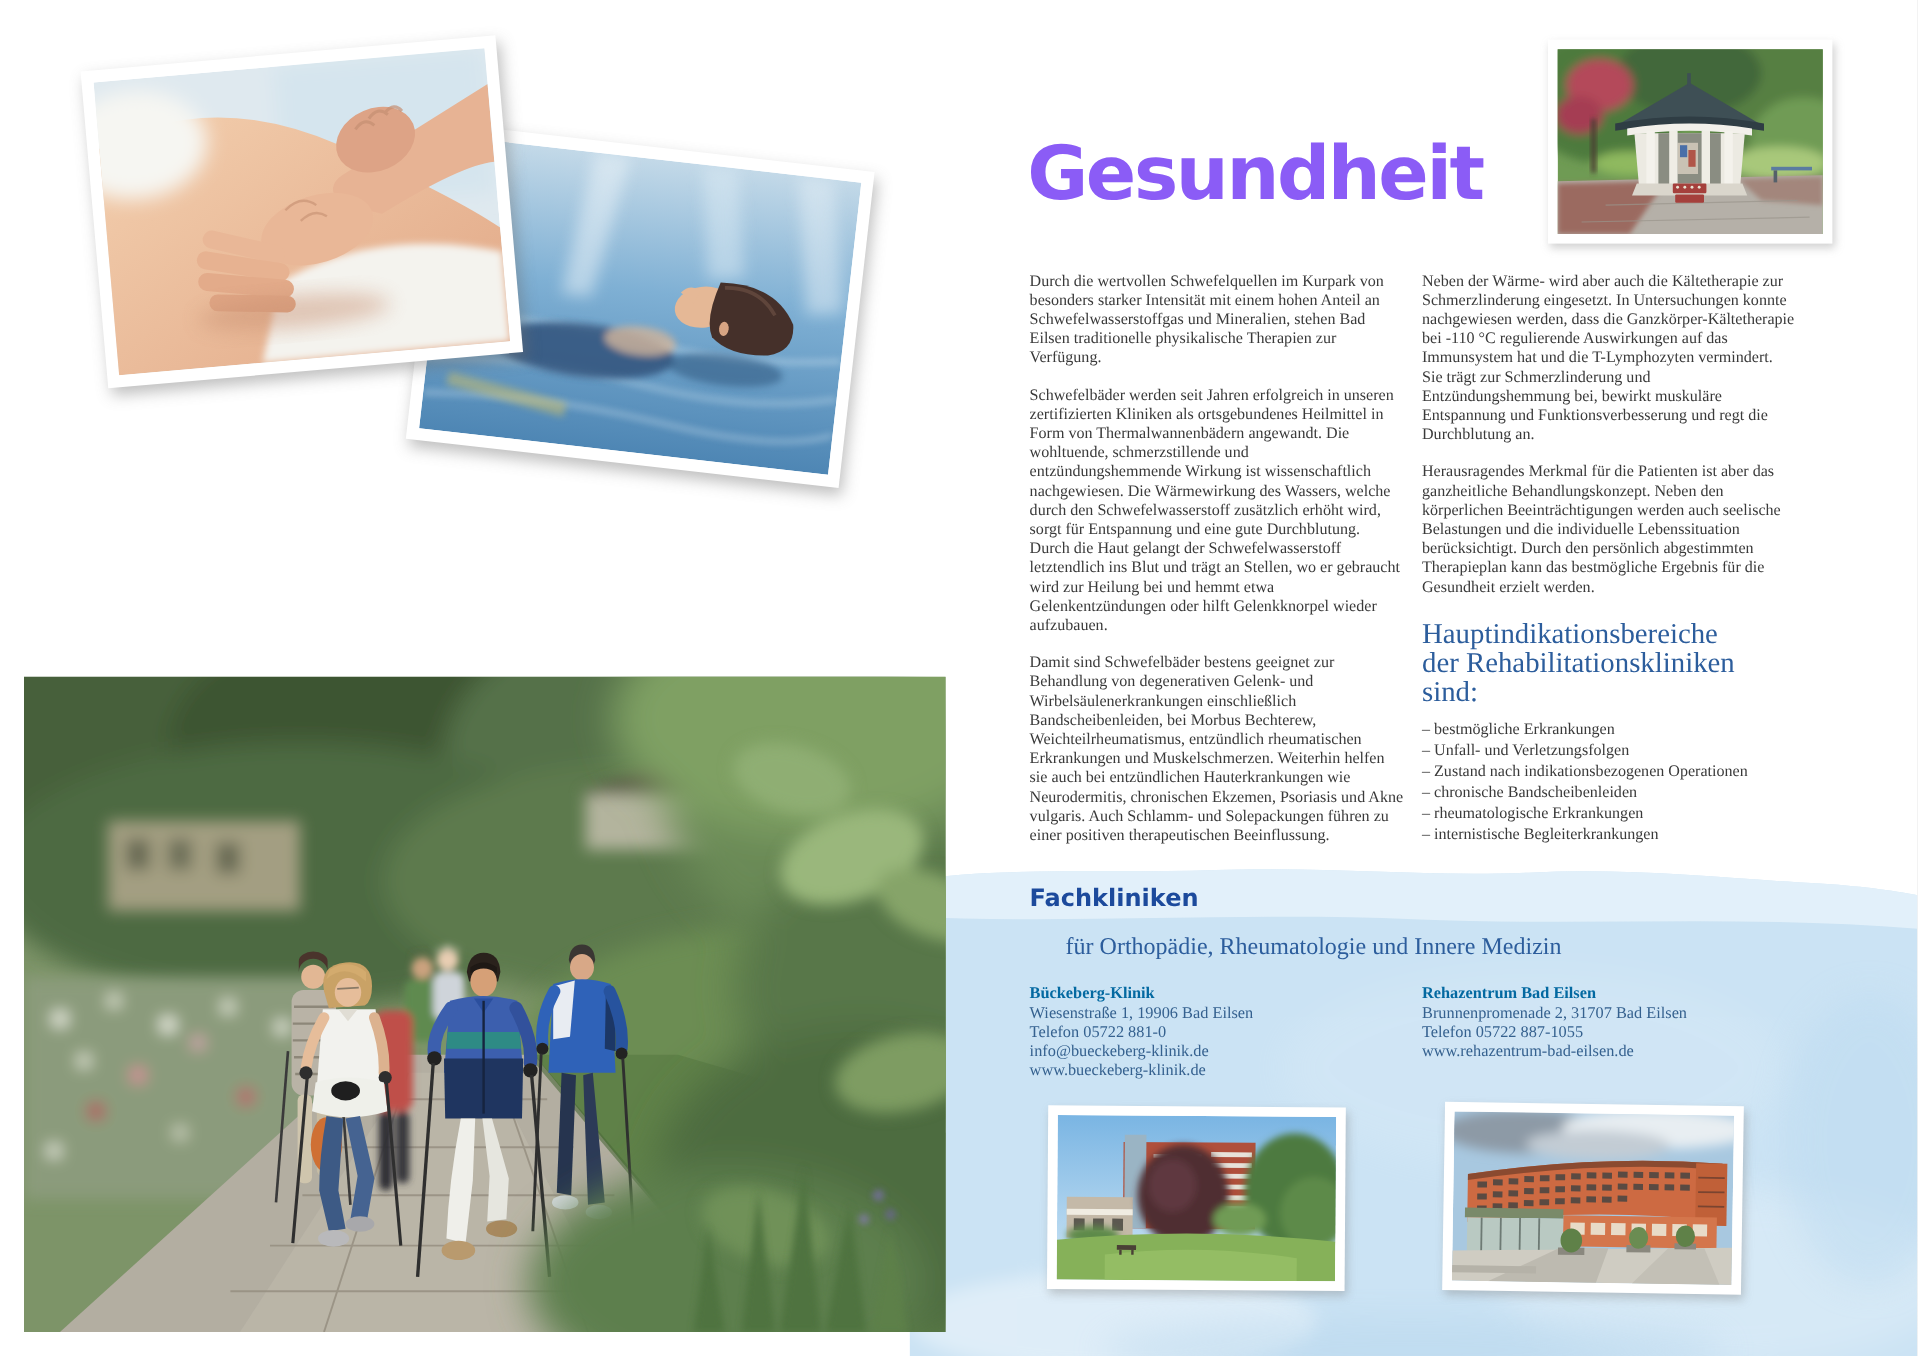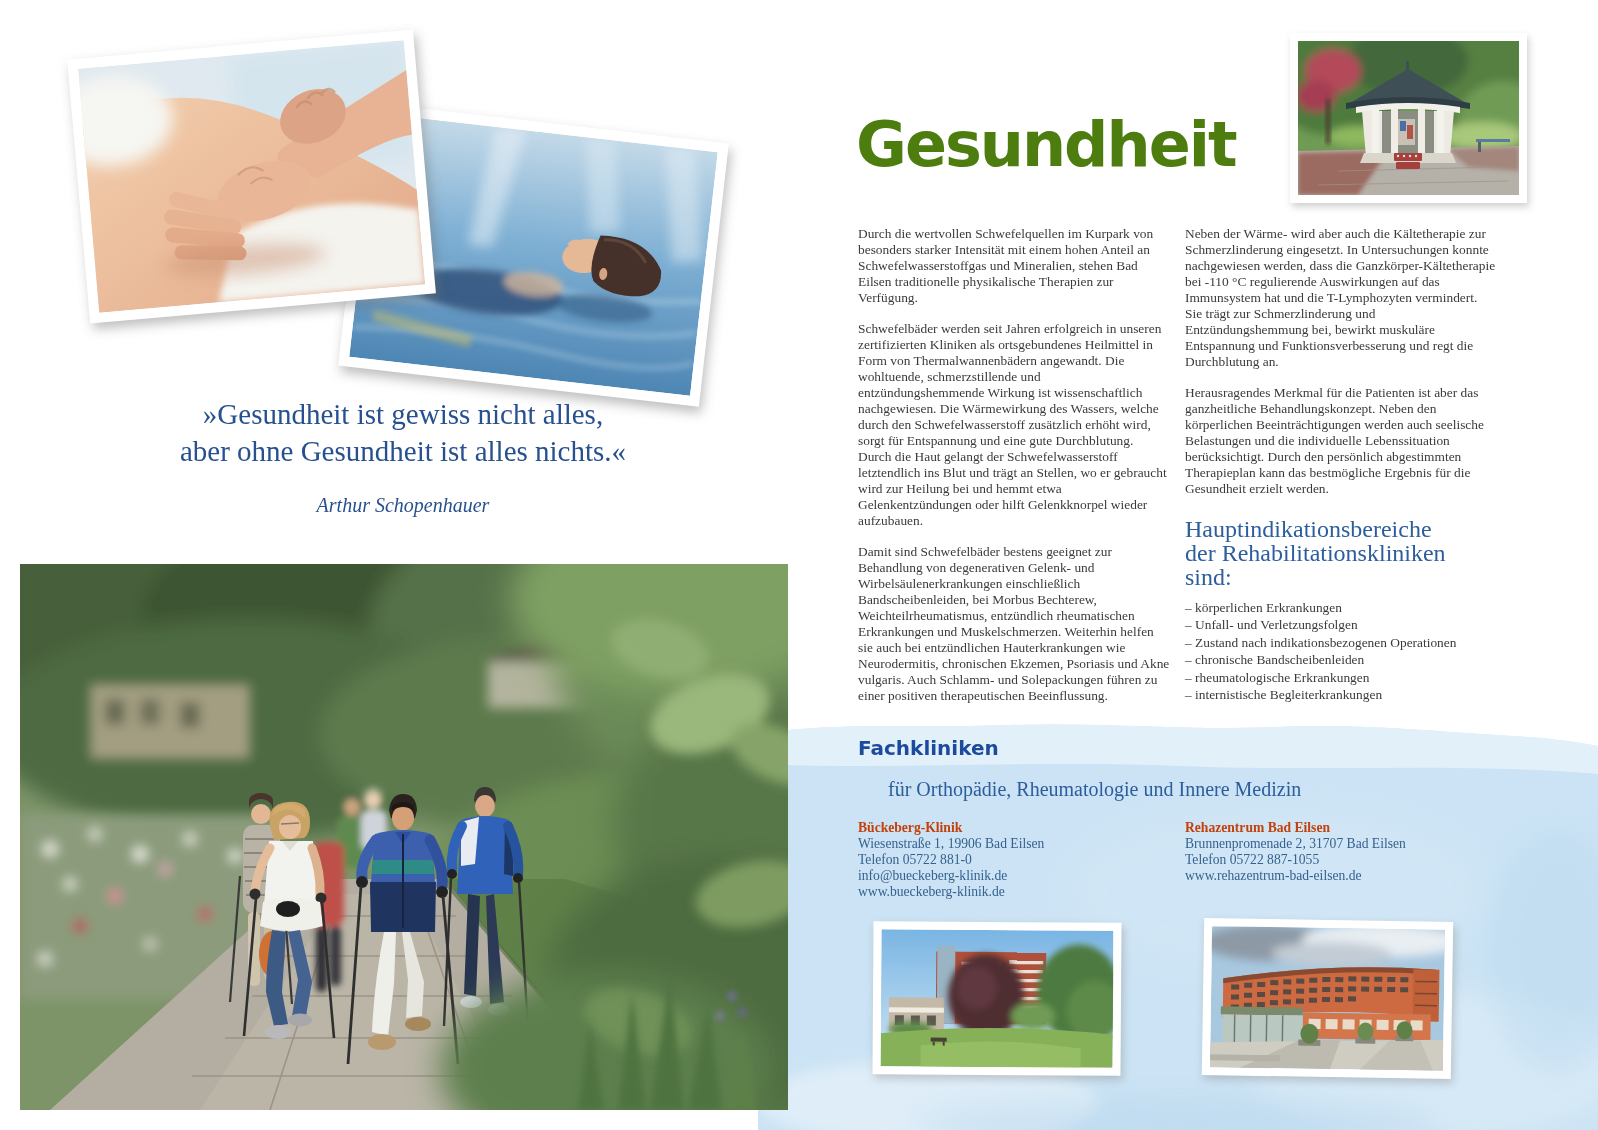--- a/index.html
+++ b/index.html
@@ -23,21 +23,21 @@
   .photo-clinic1{left:873px;top:922px;transform:rotate(.4deg);z-index:9;}
   .photo-clinic2{left:1203px;top:920px;transform:rotate(.9deg);z-index:9;}
   
   .quote{position:absolute;left:58px;top:396px;width:690px;text-align:center;z-index:3;}
   .quote .line{font-size:29px;line-height:37px;color:#27508f;}
   .quote .attr{margin-top:24px;font-size:20px;font-style:italic;color:#27508f;}
   
   .title{
     position:absolute;left:856px;top:108px;z-index:3;
     font-family:"DejaVu Sans","Liberation Sans",sans-serif;
-    font-weight:bold;font-size:62px;letter-spacing:-2px;color:#4d7c0f;
+    font-weight:bold;font-size:62px;letter-spacing:-2px;color:#8b5cf6;
   }
   .col{position:absolute;top:226px;width:312px;font-size:13.4px;line-height:16px;z-index:3;}
   .col1{left:858px;}
   .col2{left:1185px;}
   .col p{margin:0 0 15px 0;}
   .ind-head{color:#2c5d9c;font-size:24px;line-height:24px;margin:20px 0 11px 0;}
   .ind-list{list-style:none;margin:0;padding:0;}
   .ind-list li{margin:0 0 1px 0;line-height:16.4px;color:#3a3a3a;}
   
   .bluebox{position:absolute;left:758px;top:710px;z-index:1;}
@@ -45,21 +45,21 @@
     position:absolute;left:858px;top:736px;z-index:8;
     font-family:"DejaVu Sans","Liberation Sans",sans-serif;
     font-weight:bold;font-size:20px;color:#1c4a9c;
   }
   .fach-sub{position:absolute;left:888px;top:778px;z-index:8;
     font-size:20px;color:#2c5d9c;}
   .clinic{position:absolute;top:820px;width:320px;z-index:8;
     font-size:13.6px;line-height:16px;color:#35618f;}
   .clinic1{left:858px;}
   .clinic2{left:1185px;}
-  .clinic .cname{font-weight:bold;color:#c2410c;}
+  .clinic .cname{font-weight:bold;color:#0369a1;}
 </style>
 </head>
 <body>
 
 <div class="page">
 
   <div class="bluebox">
     <svg width="840" height="420" viewBox="0 0 840 420">
       <defs>
         <filter id="wb" x="-40%" y="-40%" width="180%" height="180%">
@@ -150,25 +150,20 @@
         <rect x="72" y="156" width="78" height="15" rx="7.5" fill="#e7b291" transform="rotate(14 111 163)"></rect>
         <rect x="72" y="172" width="80" height="15" rx="7.5" fill="#e3ab8a" transform="rotate(10 112 179)"></rect>
         <rect x="80" y="188" width="72" height="14" rx="7" fill="#dfa584" transform="rotate(6 116 195)"></rect>
         <path d="M150,120 q14,-12 26,-2" stroke="#c48f72" stroke-width="2" fill="none" opacity=".6"></path>
         <path d="M162,130 q12,-10 22,-2" stroke="#c48f72" stroke-width="2" fill="none" opacity=".6"></path>
       </g>
       <ellipse cx="150" cy="205" rx="80" ry="14" fill="#c78e6f" opacity=".45" filter="url(#mb8)"></ellipse>
     </svg>
   </div>
 
-  <div class="quote">
-    <div class="line">»Gesundheit ist gewiss nicht alles,</div>
-    <div class="line">aber ohne Gesundheit ist alles nichts.«</div>
-    <div class="attr">Arthur Schopenhauer</div>
-  </div>
 
   <div class="photo-walking">
     <svg width="768" height="546" viewBox="0 0 768 546" role="img" aria-label="nordic walking">
       <defs>
         <filter id="g16" x="-40%" y="-40%" width="180%" height="180%">
             <feGaussianBlur stdDeviation="16"></feGaussianBlur>
           </filter>
         <filter id="g10" x="-40%" y="-40%" width="180%" height="180%">
             <feGaussianBlur stdDeviation="10"></feGaussianBlur>
           </filter>
@@ -421,21 +416,21 @@
   </div>
 
   <div class="col col2">
     <p>Neben der Wärme- wird aber auch die Kältetherapie zur Schmerzlinderung eingesetzt. In Untersuchungen konnte nachgewiesen werden, dass die Ganzkörper-Kältetherapie bei -110 °C regulierende Auswirkungen auf das Immunsystem hat und die T-Lymphozyten vermindert. Sie trägt zur Schmerzlinderung und Entzündungshemmung bei, bewirkt muskuläre Entspannung und Funktionsverbesserung und regt die Durchblutung an.</p>
     <p>Herausragendes Merkmal für die Patienten ist aber das ganzheitliche Behandlungskonzept. Neben den körperlichen Beeinträchtigungen werden auch seelische Belastungen und die individuelle Lebenssituation berücksichtigt. Durch den persönlich abgestimmten Therapieplan kann das bestmögliche Ergebnis für die Gesundheit erzielt werden.</p>
     <div class="ind-head">
       <div>Hauptindikationsbereiche</div>
       <div>der Rehabilitationskliniken sind:</div>
     </div>
     <ul class="ind-list">
-      <li>–  körperlichen Erkrankungen</li>
+      <li>–  bestmögliche Erkrankungen</li>
       <li>–  Unfall- und Verletzungsfolgen</li>
       <li>–  Zustand nach indikationsbezogenen Operationen</li>
       <li>–  chronische Bandscheibenleiden</li>
       <li>–  rheumatologische Erkrankungen</li>
       <li>–  internistische Begleiterkrankungen</li>
     </ul>
   </div>
 
   <div class="fach-title">Fachkliniken</div>
   <div class="fach-sub">für Orthopädie, Rheumatologie und Innere Medizin</div>

